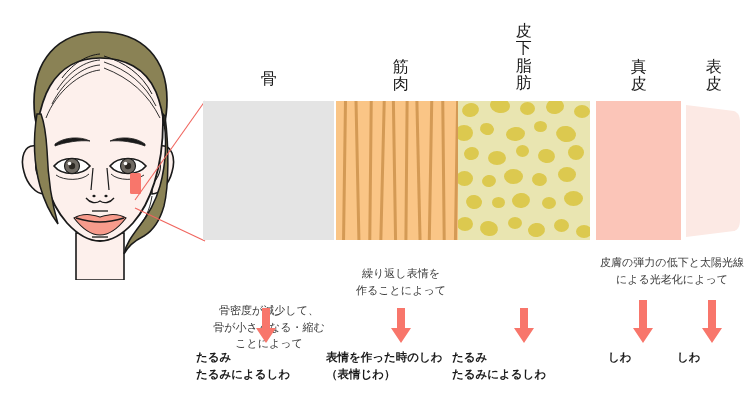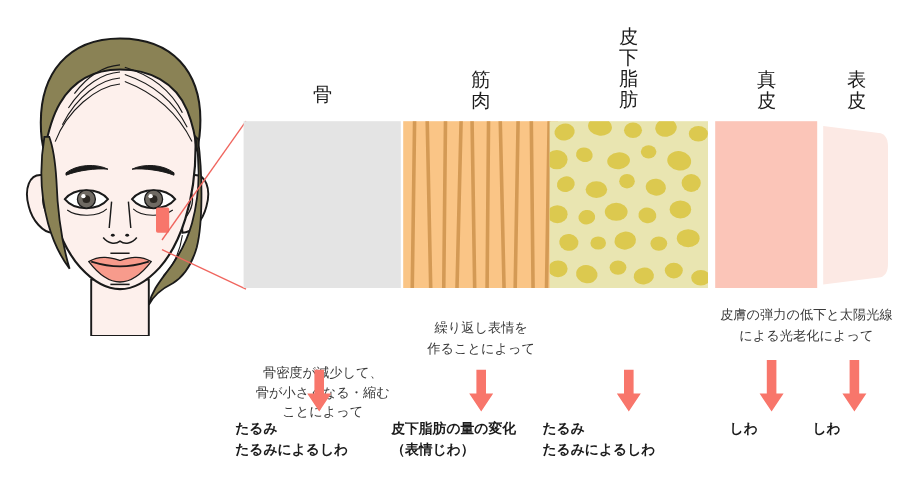--- a/index.html
+++ b/index.html
@@ -285,20 +285,20 @@
   </svg>
   <svg class="arrow" style="left:632px; top:300px; width:22px; height:44px;" viewBox="0 0 22 44">
     <path d="M7 0 L15 0 L15 28 L21 28 L11 43 L1 28 L7 28 Z" fill="#f8766b"></path>
   </svg>
   <svg class="arrow" style="left:701px; top:300px; width:22px; height:44px;" viewBox="0 0 22 44">
     <path d="M7 0 L15 0 L15 28 L21 28 L11 43 L1 28 L7 28 Z" fill="#f8766b"></path>
   </svg>
 
   <div class="result-text" style="left:196px; top:349px; width:146px;">たるみ
 たるみによるしわ</div>
-  <div class="result-text" style="left:326px; top:349px; width:152px;">皮下脂肪の量の変化
+  <div class="result-text" style="left:326px; top:349px; width:152px;">表情を作った時のしわ
 （表情じわ）</div>
   <div class="result-text" style="left:452px; top:349px; width:146px;">たるみ
 たるみによるしわ</div>
   <div class="result-text" style="left:608px; top:349px; width:70px;">しわ</div>
   <div class="result-text" style="left:677px; top:349px; width:70px;">しわ</div>
 
 </div>
 
 </body></html>

